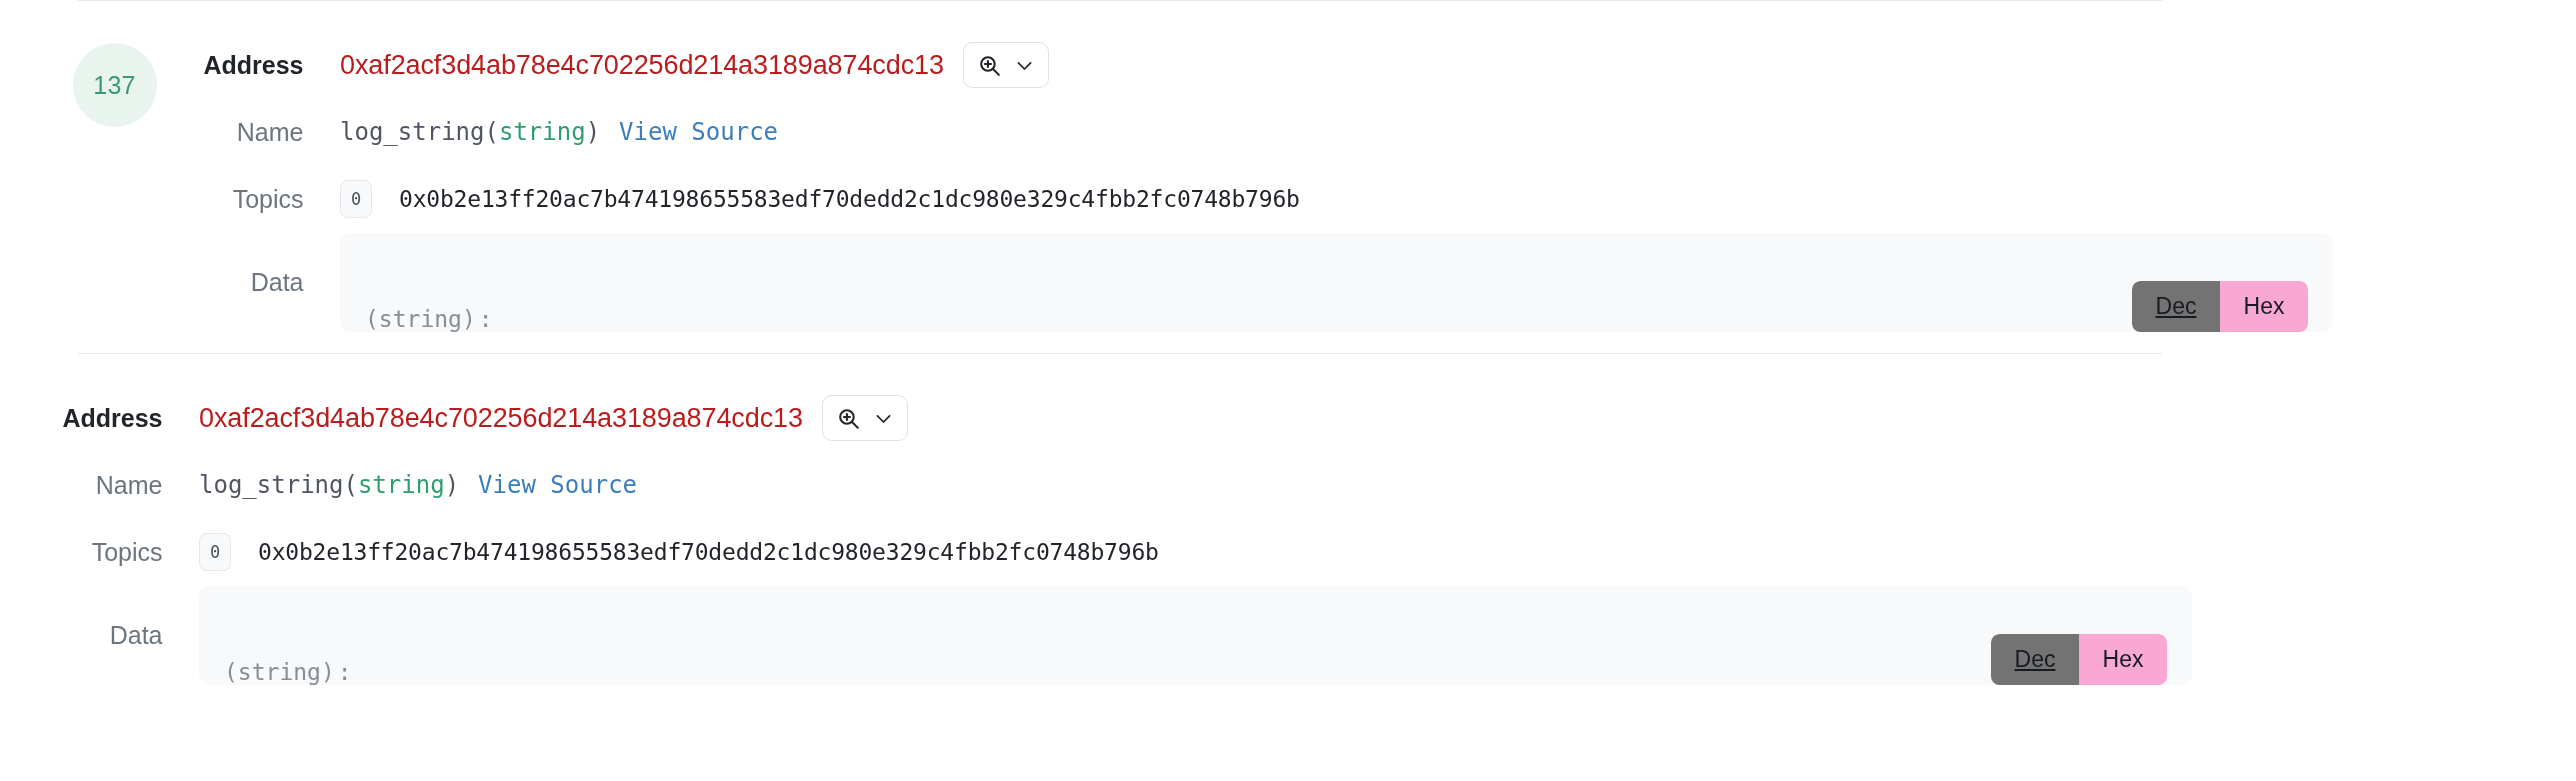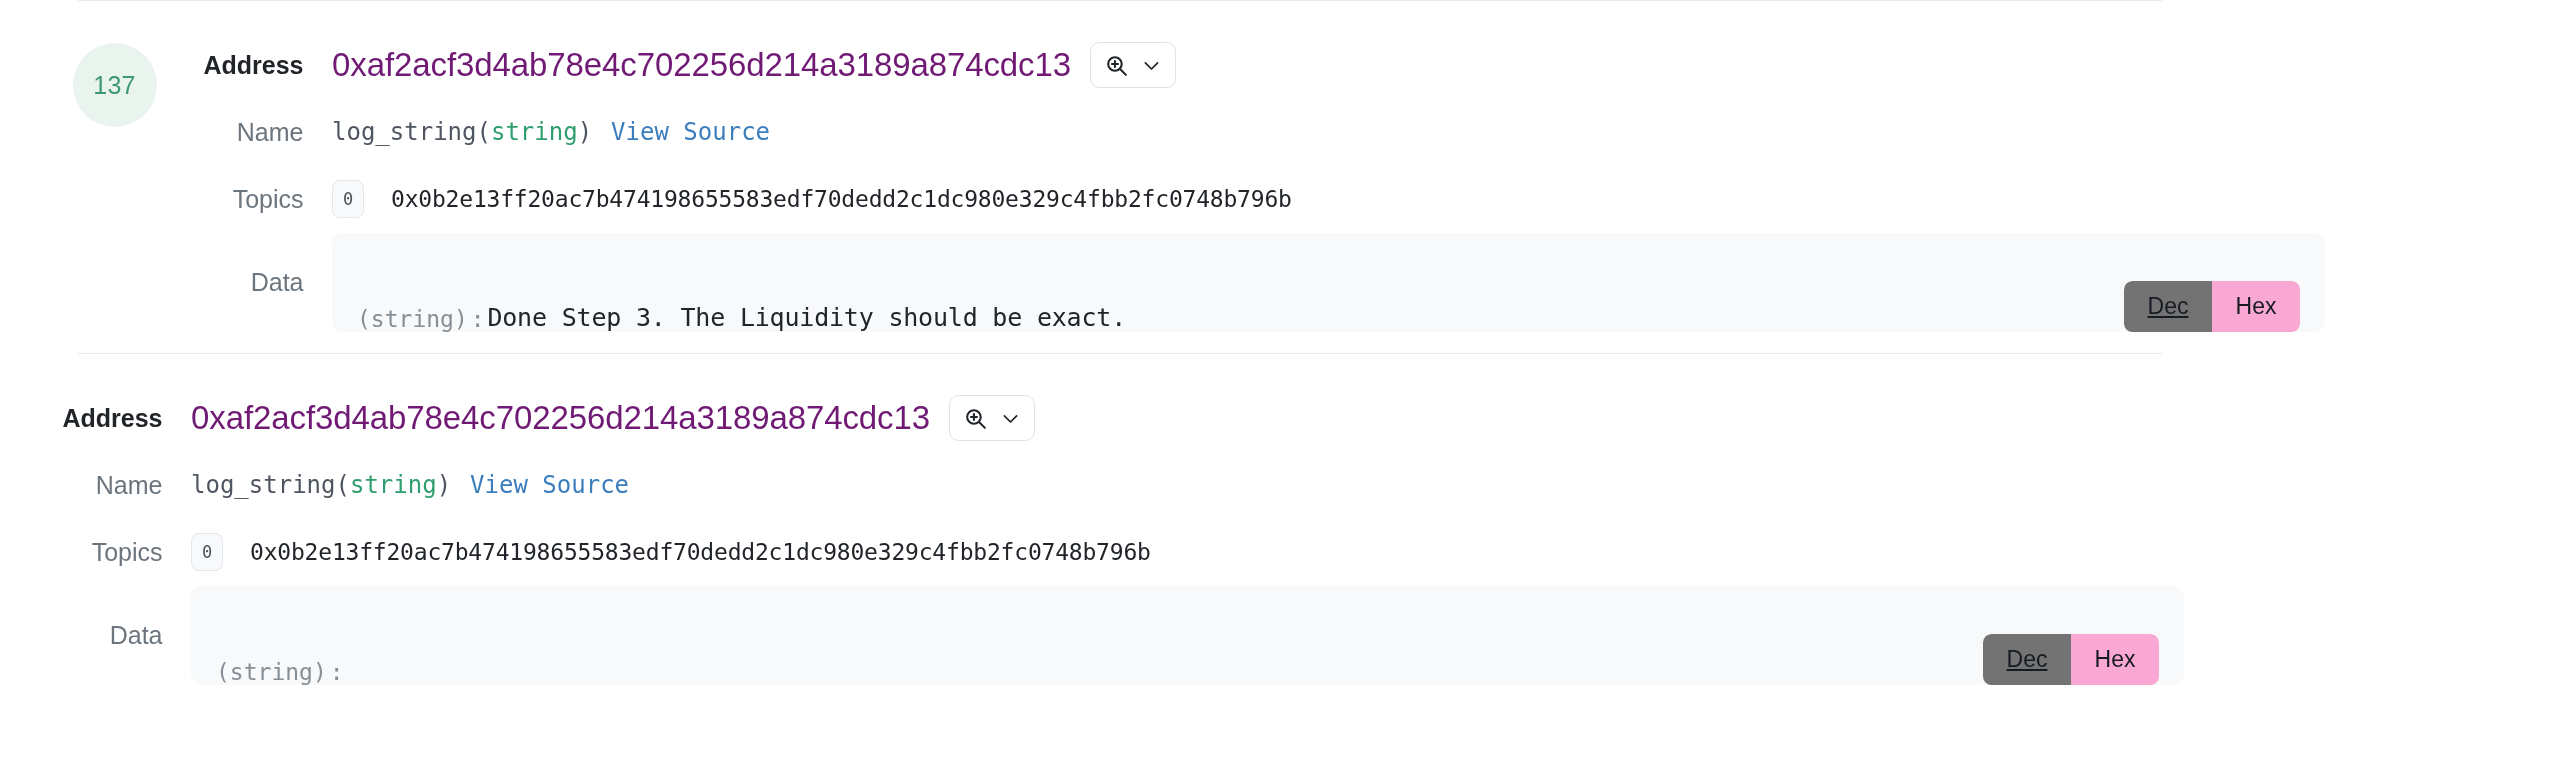--- a/index.html
+++ b/index.html
@@ -63,20 +63,21 @@
   
   .fields {
     flex: 1 1 auto;
     min-width: 0;
     padding-top: 3.8px;
   }
   .field-row {
     display: flex;
     align-items: center;
     min-height: 67px;
+    gap: 8px;
   }
   .field-label {
     width: 147px;
     flex: 0 0 147px;
     text-align: right;
     padding-right: 28.5px;
     box-sizing: border-box;
     font-size: 25px;
     color: #6c757d;
     font-family: "Liberation Sans", sans-serif;
@@ -87,22 +88,22 @@
   }
   .field-value {
     flex: 1 1 auto;
     min-width: 0;
     display: flex;
     align-items: center;
   }
 
   
   .addr-link {
-    font-size: 33px;
-    color: #701a75;
+    font-size: 27px;
+    color: #b91c1c;
     text-decoration: none;
     font-family: "Liberation Sans", sans-serif;
     letter-spacing: -0.1px;
     white-space: nowrap;
   }
 
   .zoom-btn {
     margin-left: 19px;
     height: 46px;
     padding: 0 13.3px 0 13.3px;
@@ -281,21 +282,20 @@
           <span class="mono topic-value">0x0b2e13ff20ac7b474198655583edf70dedd2c1dc980e329c4fbb2fc0748b796b</span>
         </div>
       </div>
 
       <div class="field-row data-row">
         <div class="field-label">Data</div>
         <div class="field-value">
           <div class="data-box">
             <span class="mono data-type">(string)</span>
               <span class="mono data-colon">:</span>
-              <span class="mono data-text">Done Step 3. The Liquidity should be exact.</span>
             <span class="data-spacer"></span>
             <span class="seg-group">
               <button class="seg-btn active">Dec</button>
               <button class="seg-btn inactive">Hex</button>
             </span>
           </div>
         </div>
       </div>
 
     </div>

